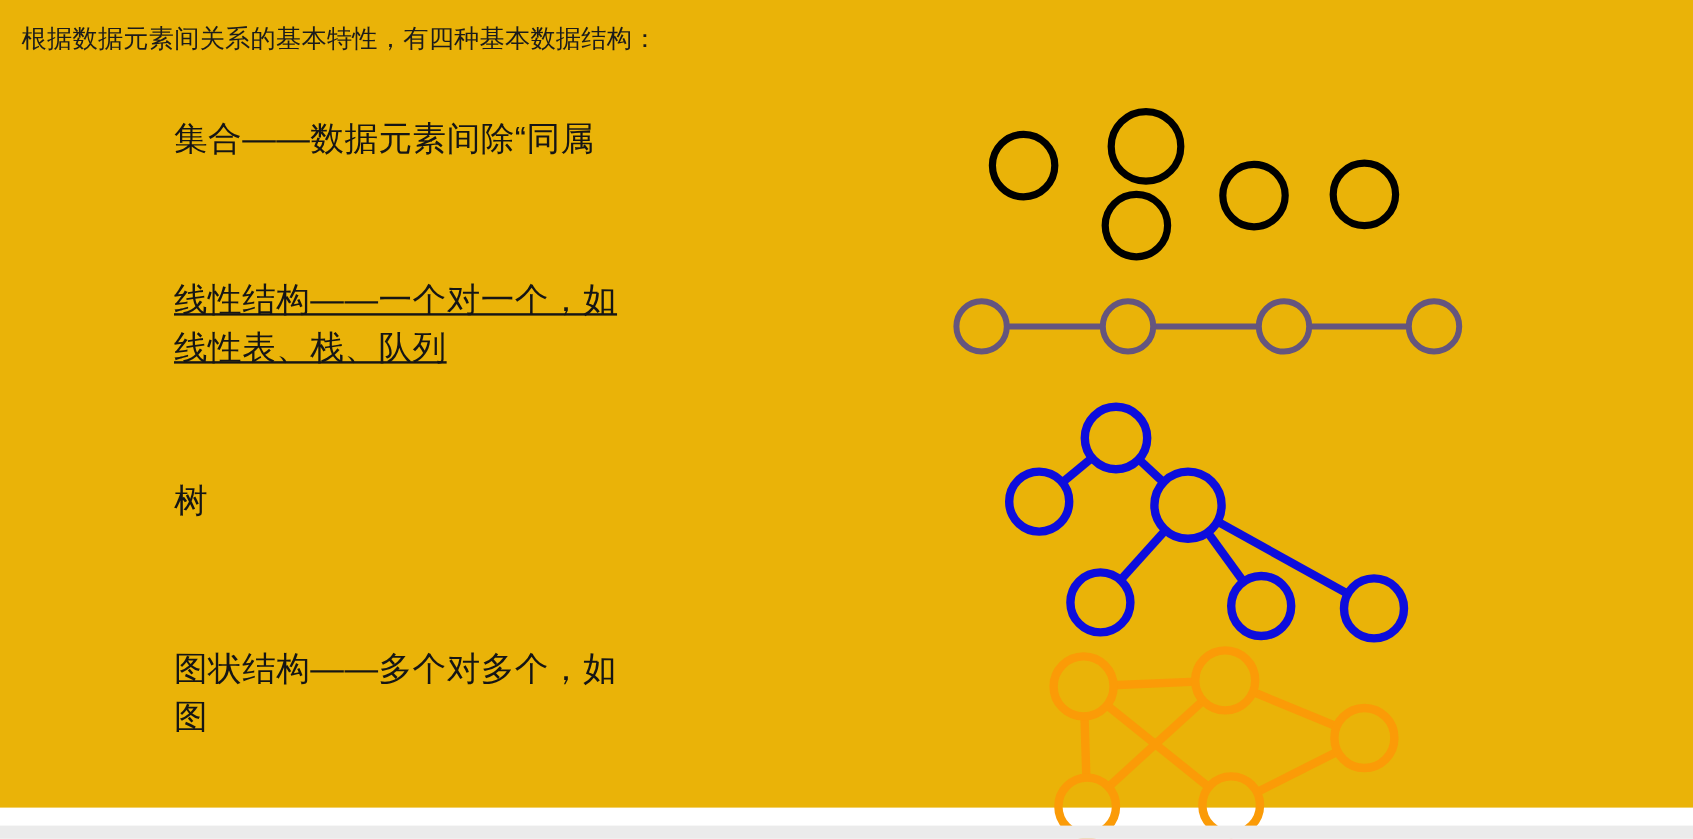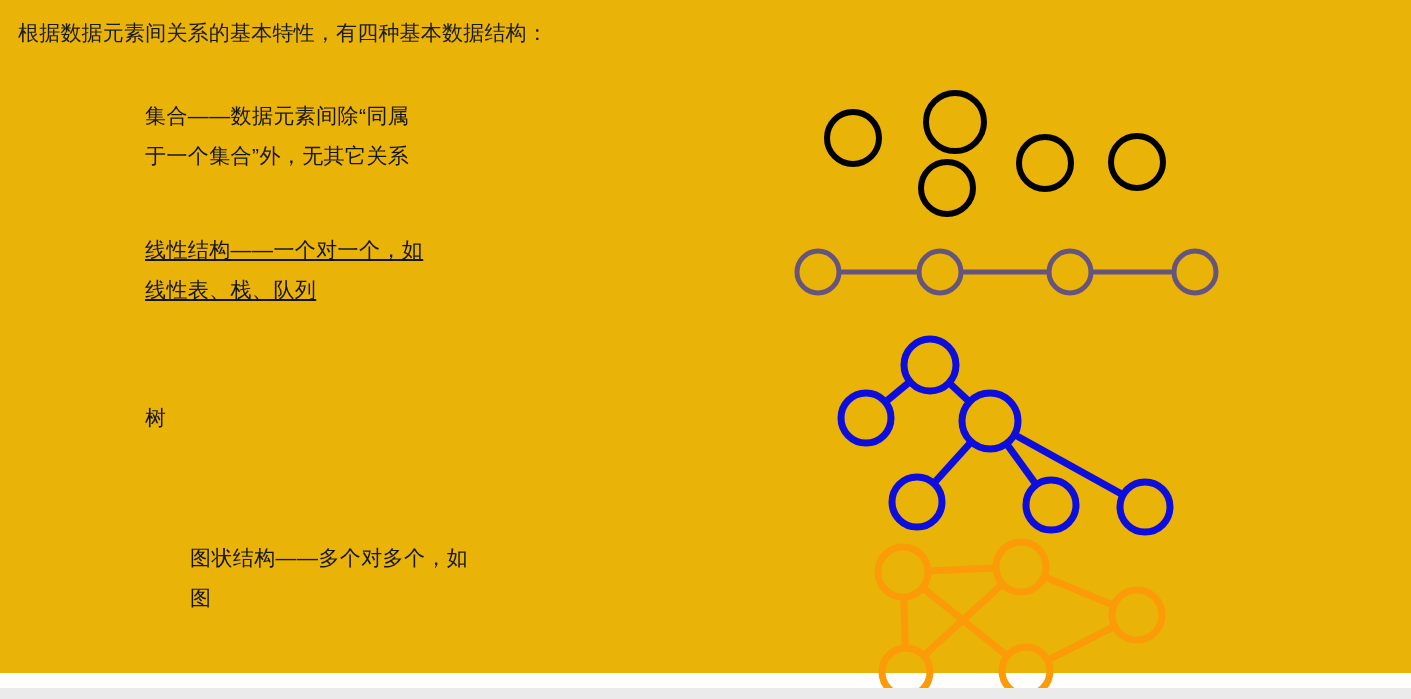--- a/index.html
+++ b/index.html
@@ -41,33 +41,33 @@
   .text-column {
     position: absolute;
     left: 145px;
     top: 96px;
     width: 500px;
   }
   .struct-item {
     position: absolute;
     left: 0;
     width: 480px;
-    font-size: 21px;
+    font-size: 28px;
     line-height: 40px;
     color: #151515;
     letter-spacing: 0.4px;
   }
   .struct-item .line {
     display: block;
     white-space: nowrap;
   }
   .item-set    { top: 0px; }
   .item-linear { top: 134px; text-decoration: underline; }
   .item-tree   { top: 302px; }
-  .item-graph  { top: 442px; margin-left: 45px; }
+  .item-graph  { top: 442px; }
 
   
   .figures {
     position: absolute;
     left: 0;
     top: 0;
     width: 1411px;
     height: 699px;
     pointer-events: none;
   }
@@ -95,21 +95,20 @@
 <body>
 
 <div id="slide">
 
   <div class="slide-heading">根据数据元素间关系的基本特性，有四种基本数据结构：</div>
 
   <div class="text-column">
 
     <div class="struct-item item-set">
       <span class="line">集合——数据元素间除“同属</span>
-      <span class="line">于一个集合”外，无其它关系</span>
     </div>
 
     <div class="struct-item item-linear">
       <span class="line">线性结构——一个对一个，如</span>
       <span class="line">线性表、栈、队列</span>
     </div>
 
     <div class="struct-item item-tree">
       <span class="line">树</span>
     </div>

